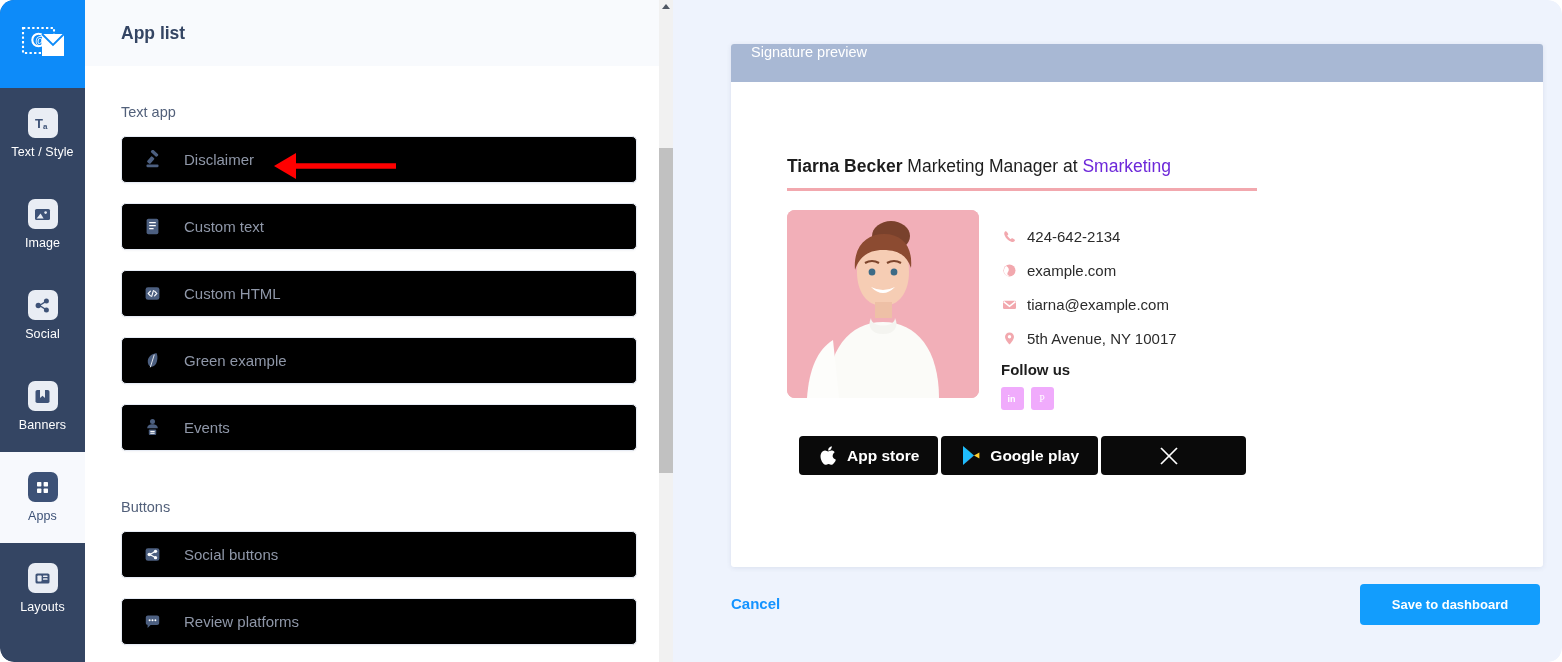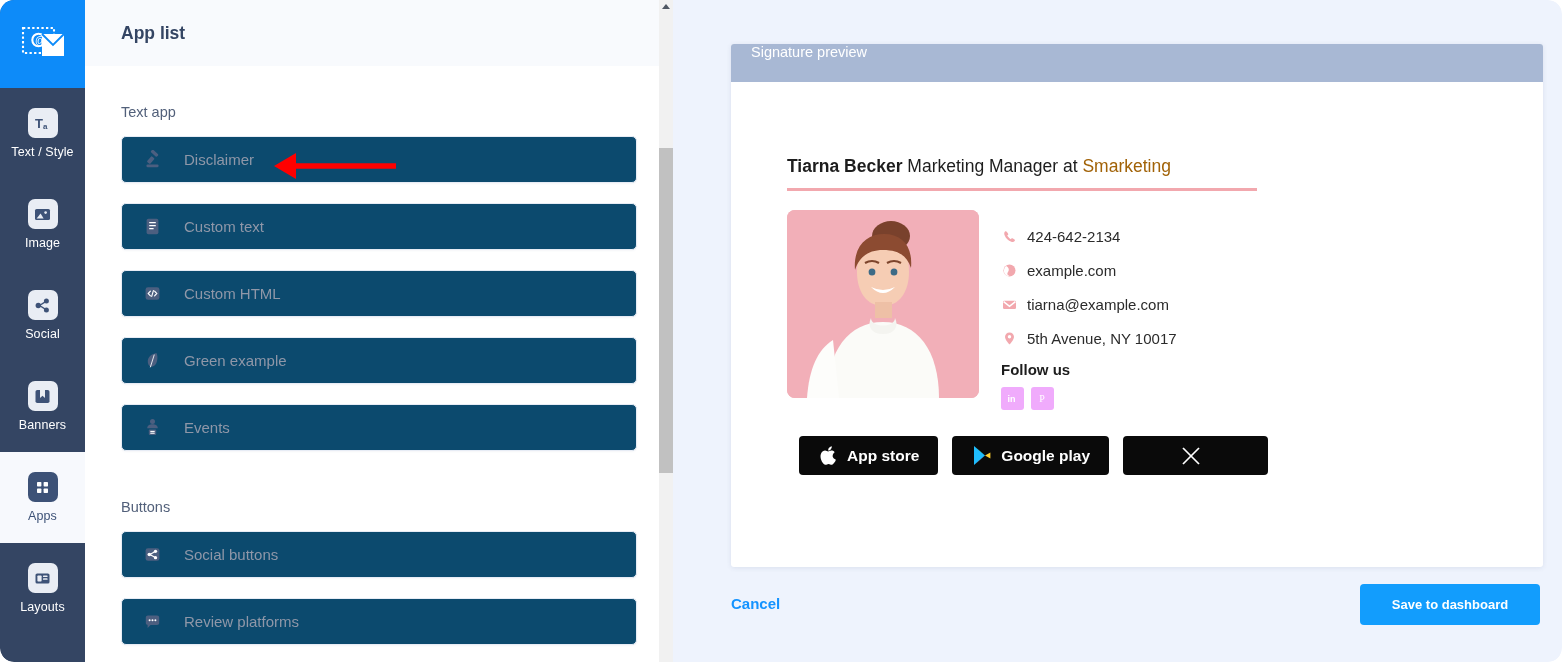--- a/index.html
+++ b/index.html
@@ -75,21 +75,21 @@
     padding: 38px 36px 0 36px;
     overflow: hidden;
   }
   .group-label {
     font-size: 14.5px; color: #52607a;
     margin-bottom: 16px;
   }
   .group-label.second { margin-top: 48px; }
   .app-row {
     height: 47px;
-    background: #0c4a6e;
+    background: #000000;
     border: 1px solid #e7ecf5;
     border-radius: 5px;
     box-shadow: 0 1px 2px rgba(60,80,120,.05);
     display: flex; align-items: center;
     padding-left: 20px;
     margin-bottom: 20px;
     cursor: pointer;
   }
   .app-row .ico {
     width: 20px; height: 20px;
@@ -151,21 +151,21 @@
     font-size: 14.5px; color: #ffffff;
   }
   .sig-inner { padding: 74px 0 0 56px; }
 
   .sig-name-line {
     font-size: 17.5px; color: #1d1d1d;
     padding-bottom: 11px;
     white-space: nowrap;
   }
   .sig-name-line b { font-weight: bold; }
-  .sig-company { color: #a16207; }
+  .sig-company { color: #6d28d9; }
   .sig-rule {
     width: 470px; height: 3px;
     background: #f2a8ae;
     margin-bottom: 19px;
   }
 
   .sig-cols { display: flex; }
   .sig-photo {
     width: 192px; height: 188px;
     border-radius: 8px;
@@ -193,21 +193,21 @@
   .social-row { display: flex; gap: 7px; }
   .soc {
     width: 23px; height: 23px;
     border-radius: 3px;
     background: #f0abfc;
     display: flex; align-items: center; justify-content: center;
     cursor: pointer;
   }
 
   .store-row {
-    display: flex; gap: 14px;
+    display: flex; gap: 3px;
     margin-top: 26px;
     padding-left: 12px;
   }
   .store-btn {
     height: 39px;
     background: #0a0a0a;
     border-radius: 4px;
     display: flex; align-items: center; justify-content: center;
     gap: 9px;
     padding: 0 19px;

